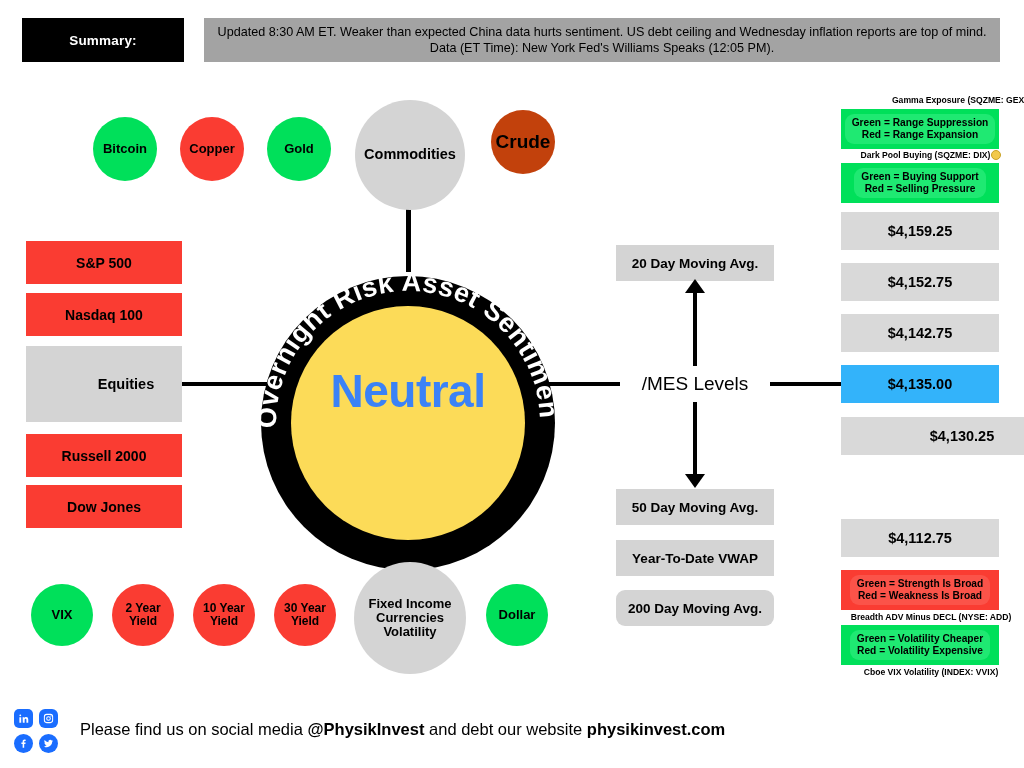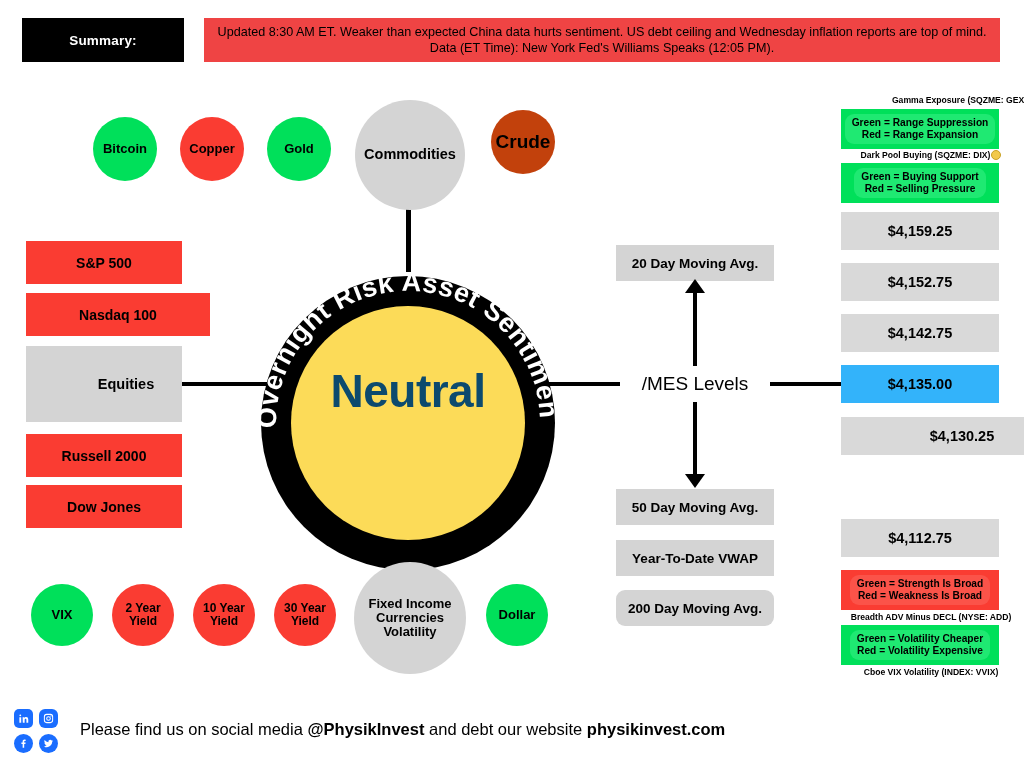--- a/index.html
+++ b/index.html
@@ -10,21 +10,21 @@
   }
   .stage{position:absolute;left:0;top:0;width:1024px;height:768px;}
 
   
   .summary-bar{position:absolute;left:22px;top:18px;width:978px;height:44px;display:flex;gap:20px;}
   .summary-label{
     width:162px;background:#000;color:#fff;display:flex;align-items:center;
     justify-content:center;font-weight:bold;font-size:13.5px;letter-spacing:.2px;
   }
   .summary-text{
-    flex:1;background:#ef4444;color:#000;display:flex;align-items:center;
+    flex:1;background:#a3a3a3;color:#000;display:flex;align-items:center;
     justify-content:center;text-align:center;font-size:12.6px;line-height:1.28;
     padding:8px 8px;box-sizing:border-box;
   }
 
   
   .circle{
     position:absolute;border-radius:50%;display:flex;align-items:center;
     justify-content:center;text-align:center;font-weight:bold;color:#000;
     line-height:1.1;box-sizing:border-box;
   }
@@ -34,21 +34,21 @@
   }
   .line{position:absolute;background:#000;}
 
   
   .center-wrap{position:absolute;left:257px;top:272px;width:302px;height:238px;}
   .center-ring{position:absolute;left:0;top:0;width:302px;height:302px;}
   .center-ring svg{display:block;}
   .center-label{
     position:absolute;left:0;top:0;width:302px;height:238px;display:flex;
     align-items:center;justify-content:center;font-size:46px;font-weight:bold;
-    color:#0c4a6e;letter-spacing:-.5px;pointer-events:none;
+    color:#3b82f6;letter-spacing:-.5px;pointer-events:none;
   }
 
   
   .rail-caption{
     position:absolute;width:180px;text-align:center;font-size:8.6px;
     font-weight:bold;color:#000;display:flex;align-items:center;
     justify-content:center;gap:1px;
   }
   .dot-emoji{
     width:8px;height:8px;border-radius:50%;background:#f2c94c;
@@ -110,21 +110,21 @@
   <div class="circle" style="left:355px;top:100px;width:110px;height:110px;background:#d4d4d4;font-size:14.5px;">
     <span>Commodities</span>
   </div>
   <div class="circle" style="left:491px;top:110px;width:64px;height:64px;background:#c2410c;font-size:19px;">
     <span>Crude</span>
   </div>
 
   <div class="rect" style="left:26px;top:241px;width:156px;height:43px;background:#fa3c32;font-size:14px;">
     <span>S&amp;P 500</span>
   </div>
-  <div class="rect" style="left:26px;top:293px;width:184px;height:43px;background:#fa3c32;font-size:14px;">
+  <div class="rect" style="left:26px;top:293px;width:156px;height:43px;background:#fa3c32;font-size:14px;">
     <span>Nasdaq 100</span>
   </div>
   <div class="rect" style="left:26px;top:346px;width:156px;height:76px;background:#d4d4d4;font-size:14.5px;padding-left:44px;">
     <span>Equities</span>
   </div>
   <div class="rect" style="left:26px;top:434px;width:156px;height:43px;background:#fa3c32;font-size:14px;">
     <span>Russell 2000</span>
   </div>
   <div class="rect" style="left:26px;top:485px;width:156px;height:43px;background:#fa3c32;font-size:14px;">
     <span>Dow Jones</span>

